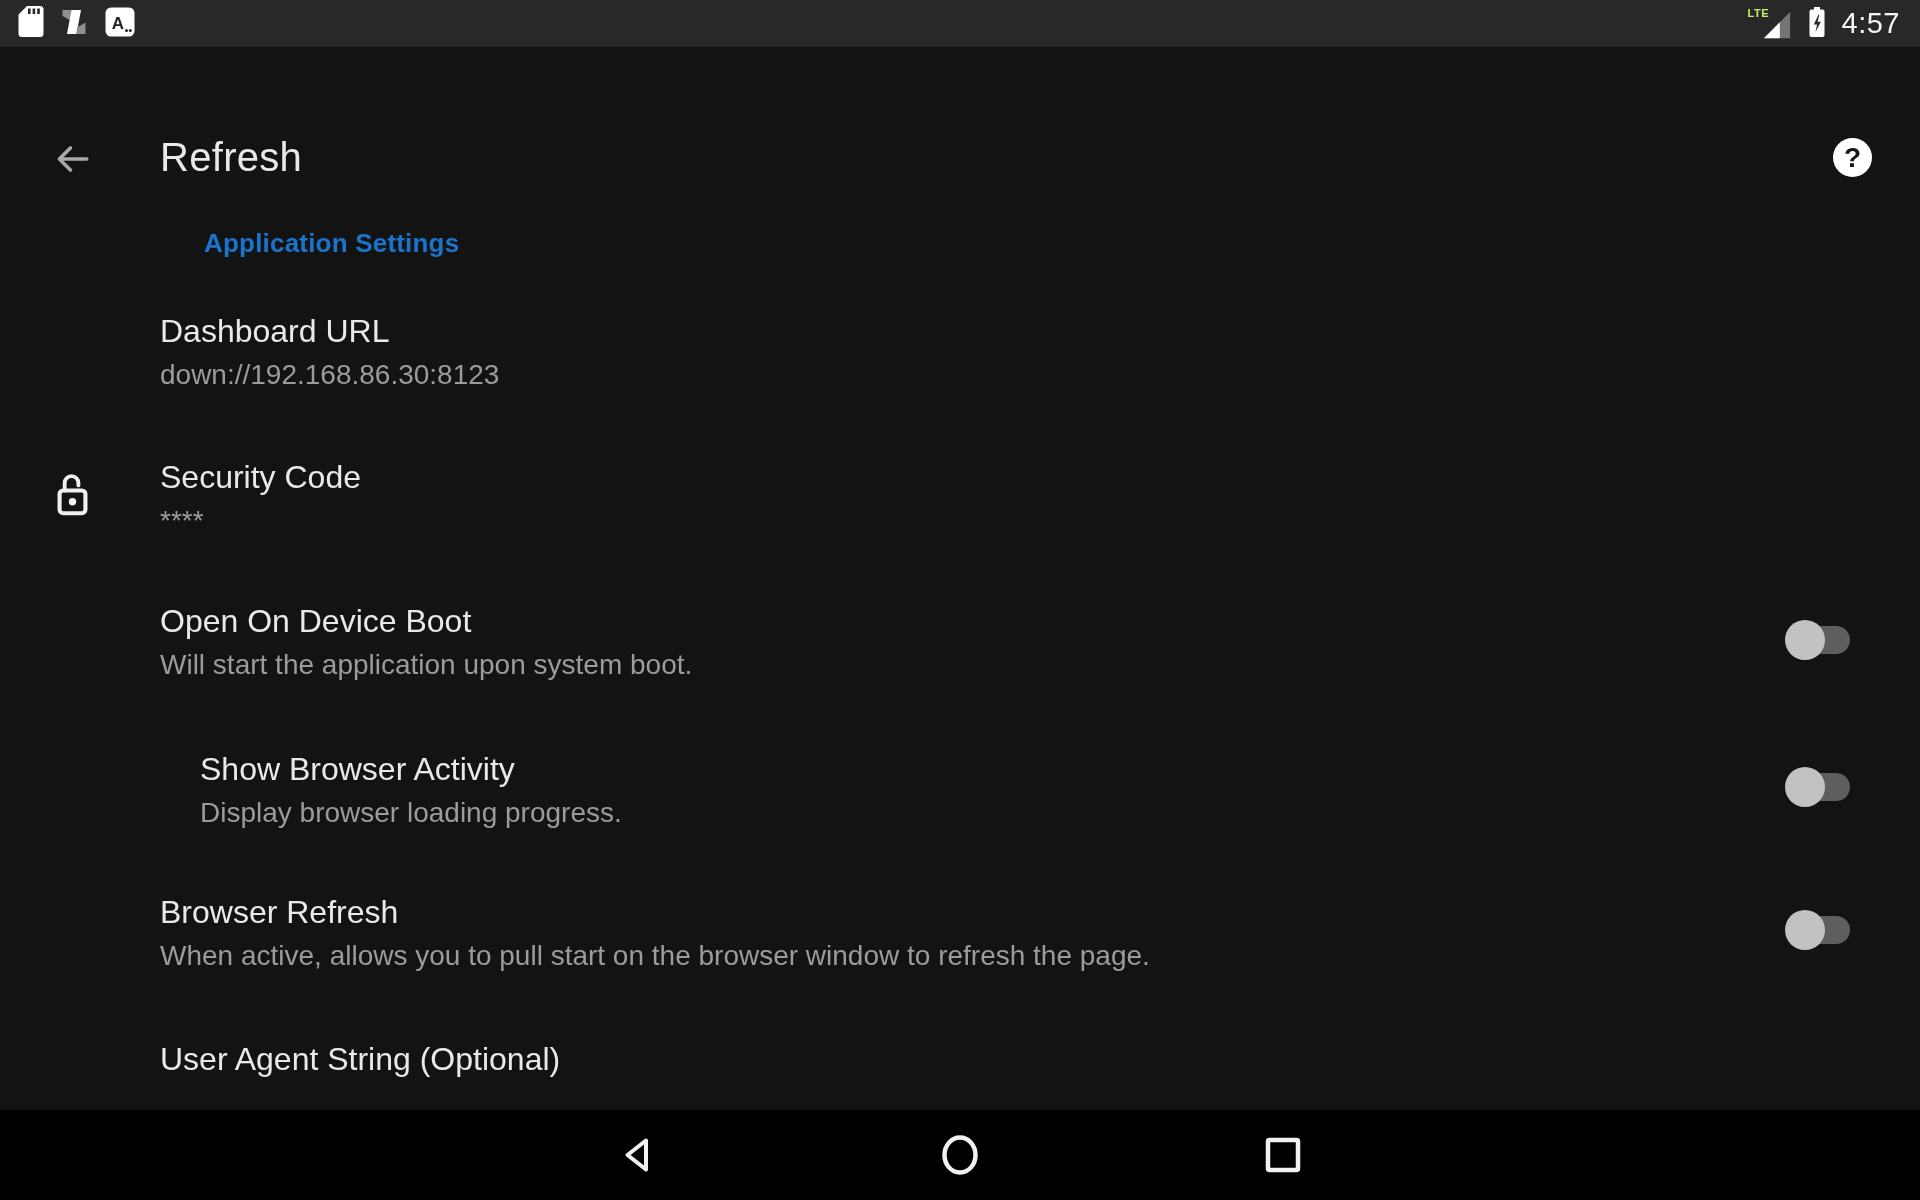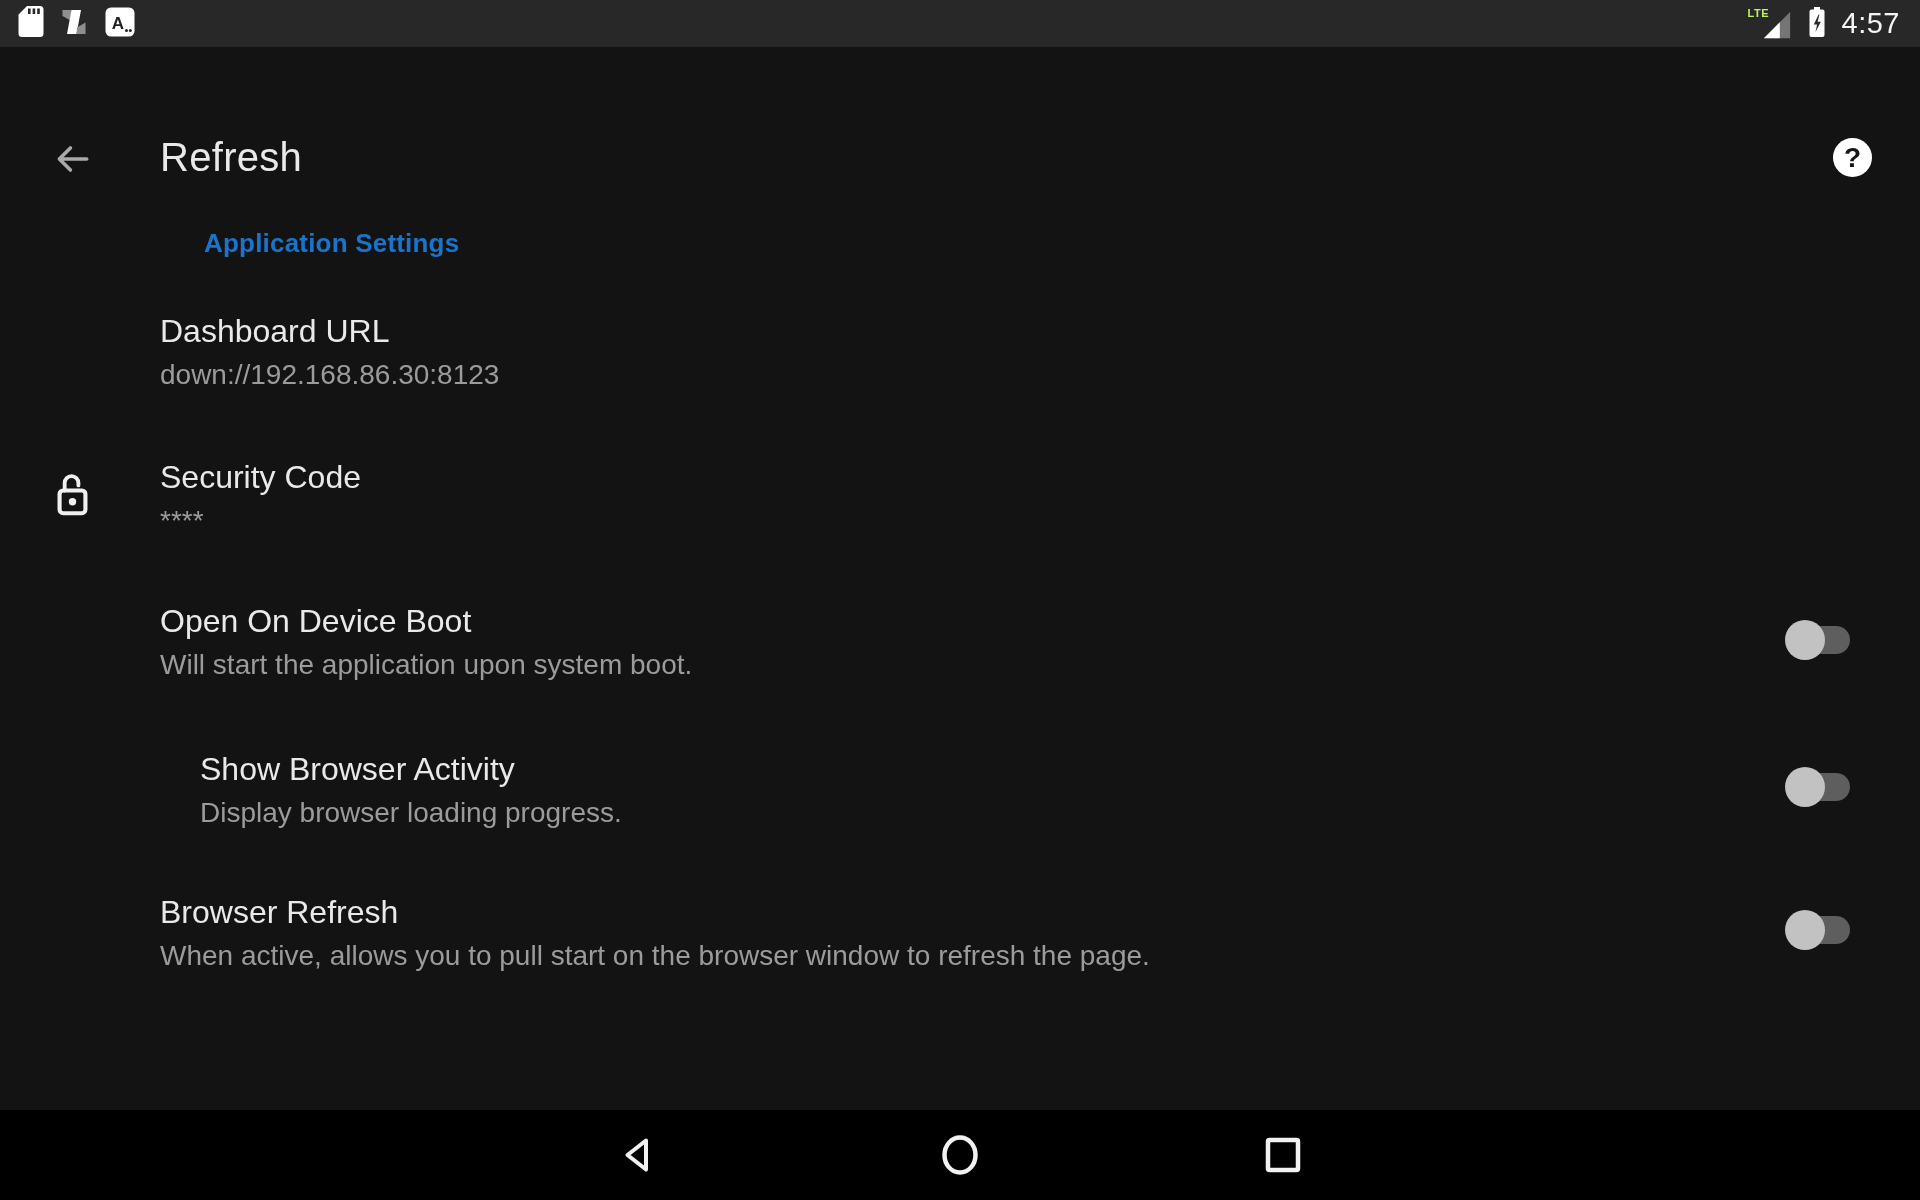--- a/index.html
+++ b/index.html
@@ -170,20 +170,23 @@
 
   <div class="row" style="top:891px;">
     <div class="row-title">Browser Refresh</div>
     <div class="row-sub">When active, allows you to pull start on the browser window to refresh the page.</div>
   </div>
   <div class="switch" style="top:916px;">
     <div class="track"></div>
     <div class="thumb"></div>
   </div>
 
+  <div class="row" style="top:1038px;">
+    <div class="row-title">User Agent String (Optional)</div>
+  </div>
 
   <div class="nav-bar">
     <span class="nav-btn nav-back">
       <svg width="38" height="44" viewBox="0 0 38 44">
         <path d="M28 7.5 L9.5 22 L28 36.5 Z" fill="none" stroke="#f2f2f2" stroke-width="4" stroke-linejoin="round"></path>
       </svg>
     </span>
     <span class="nav-btn nav-home">
       <svg width="42" height="46" viewBox="0 0 42 46">
         <ellipse cx="21" cy="23" rx="15.5" ry="17.5" fill="none" stroke="#f2f2f2" stroke-width="4.5"></ellipse>

